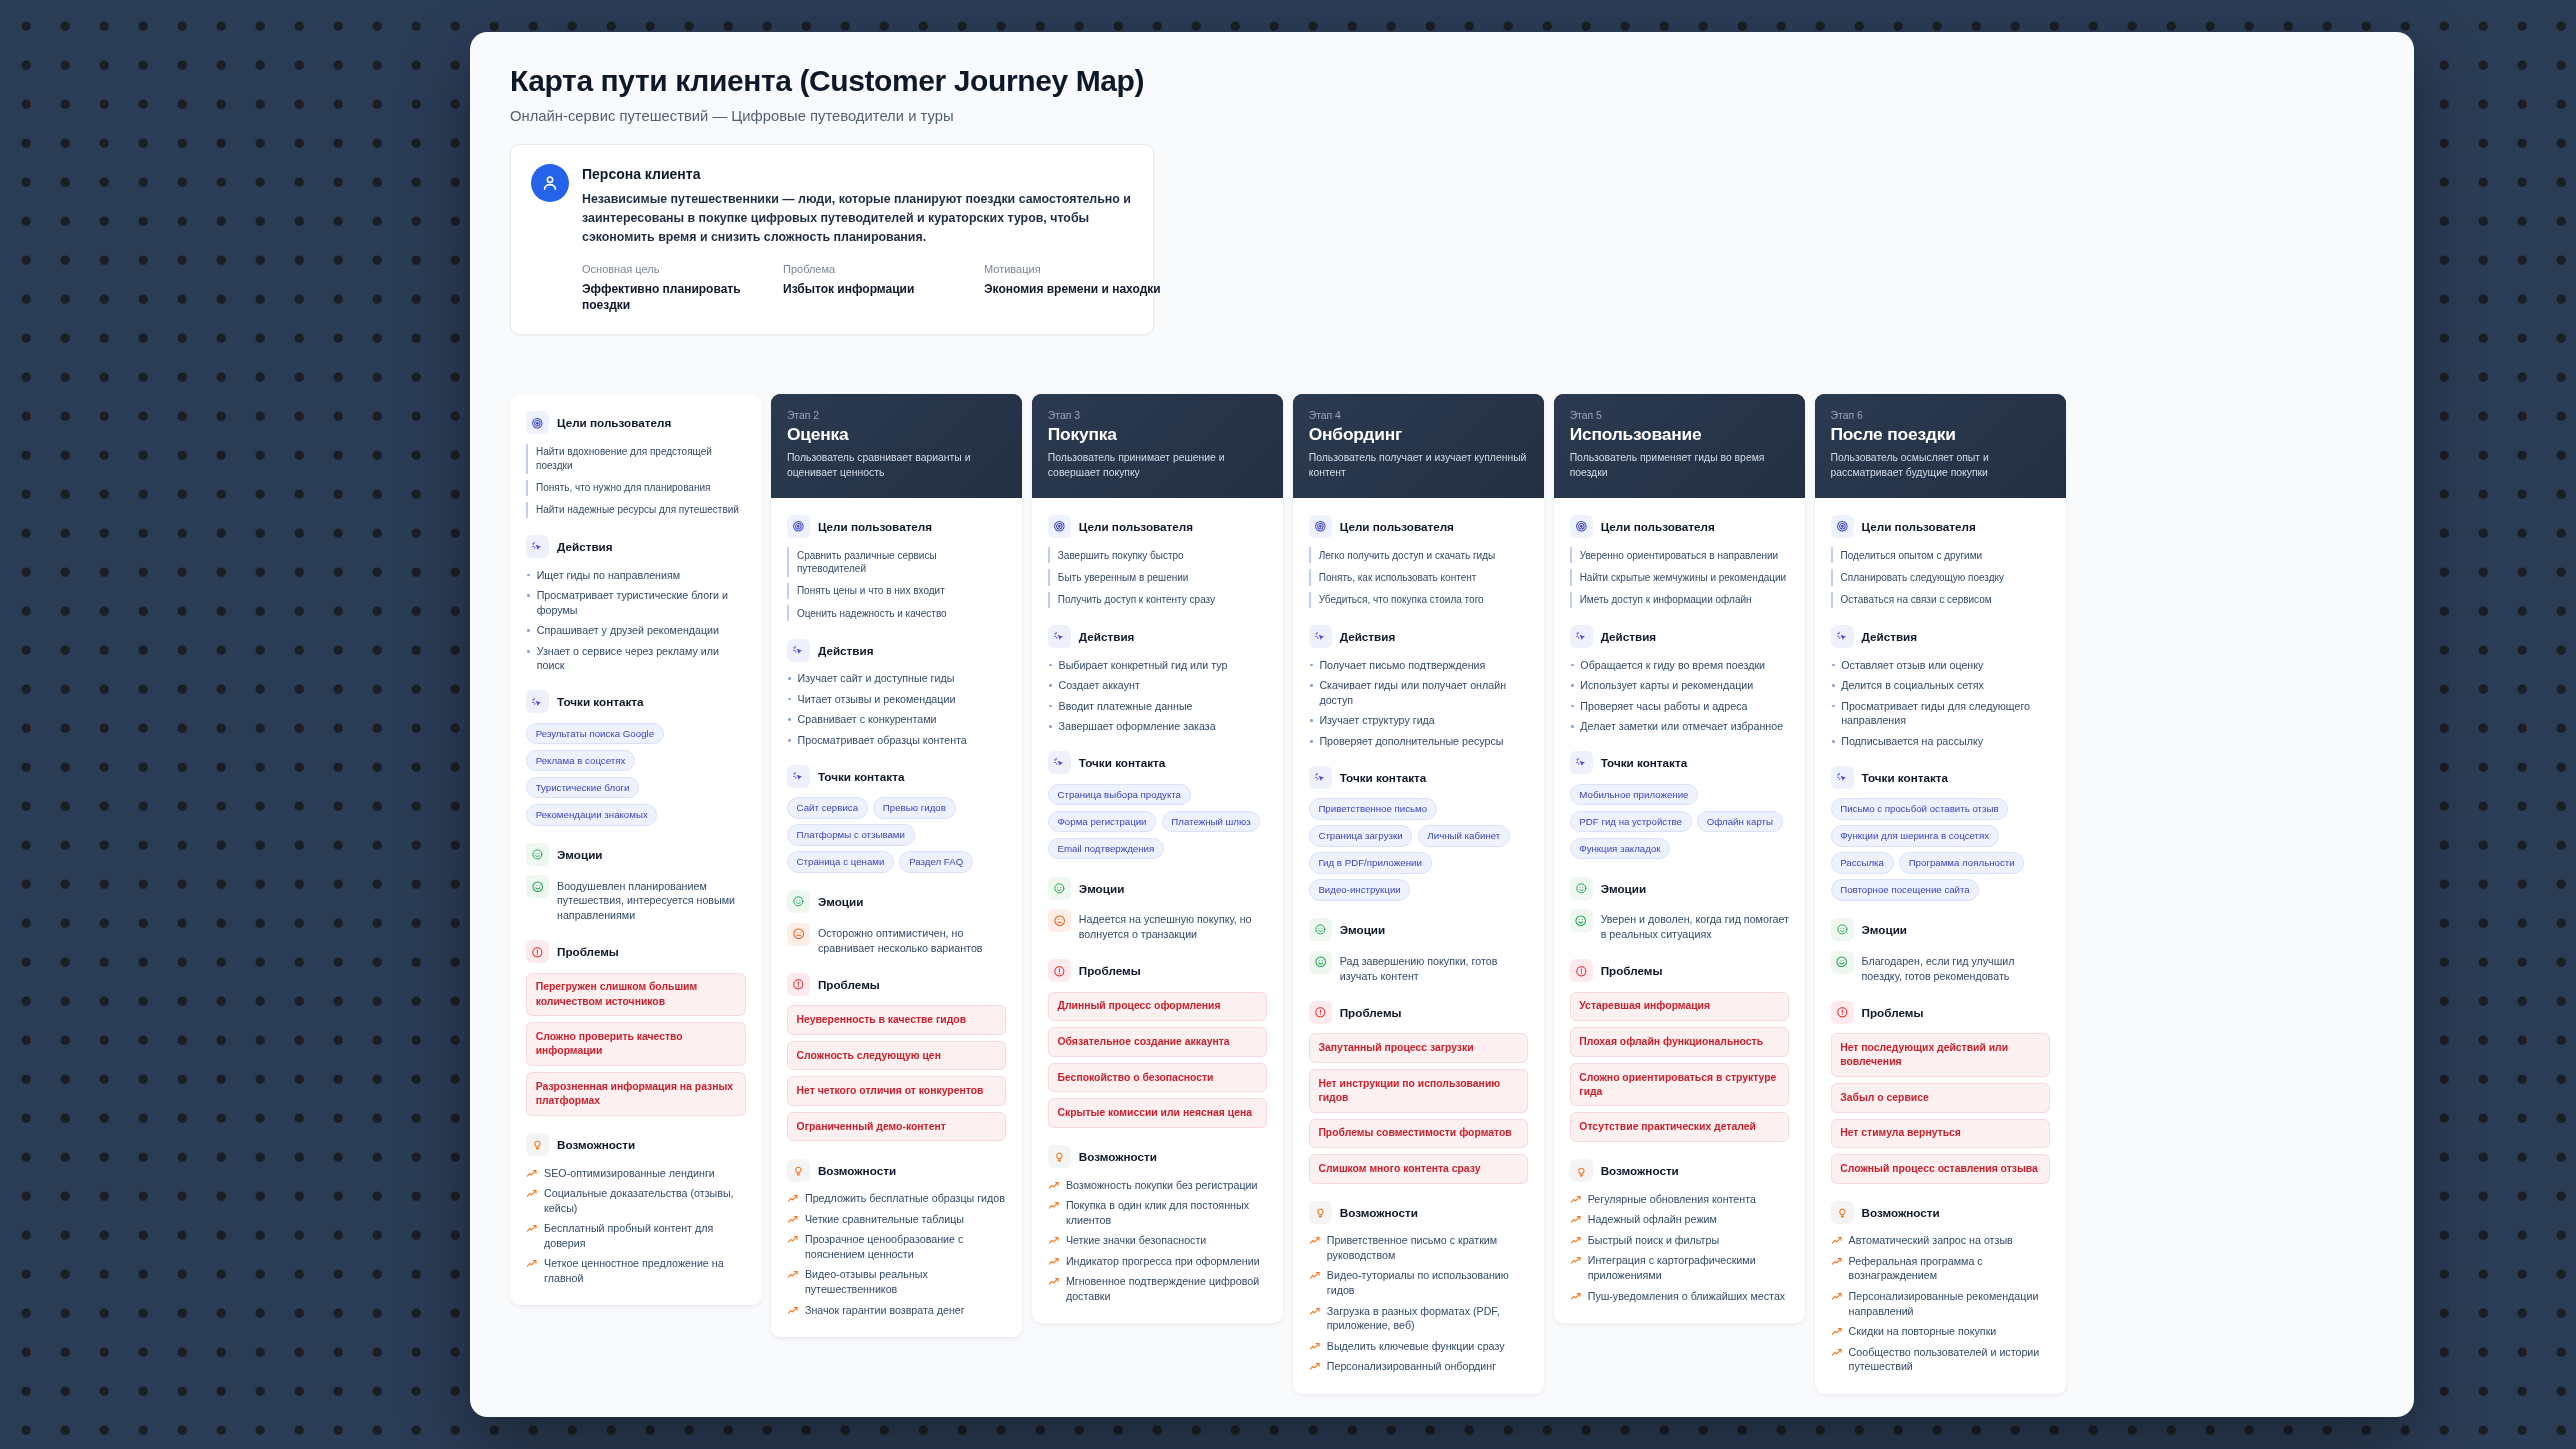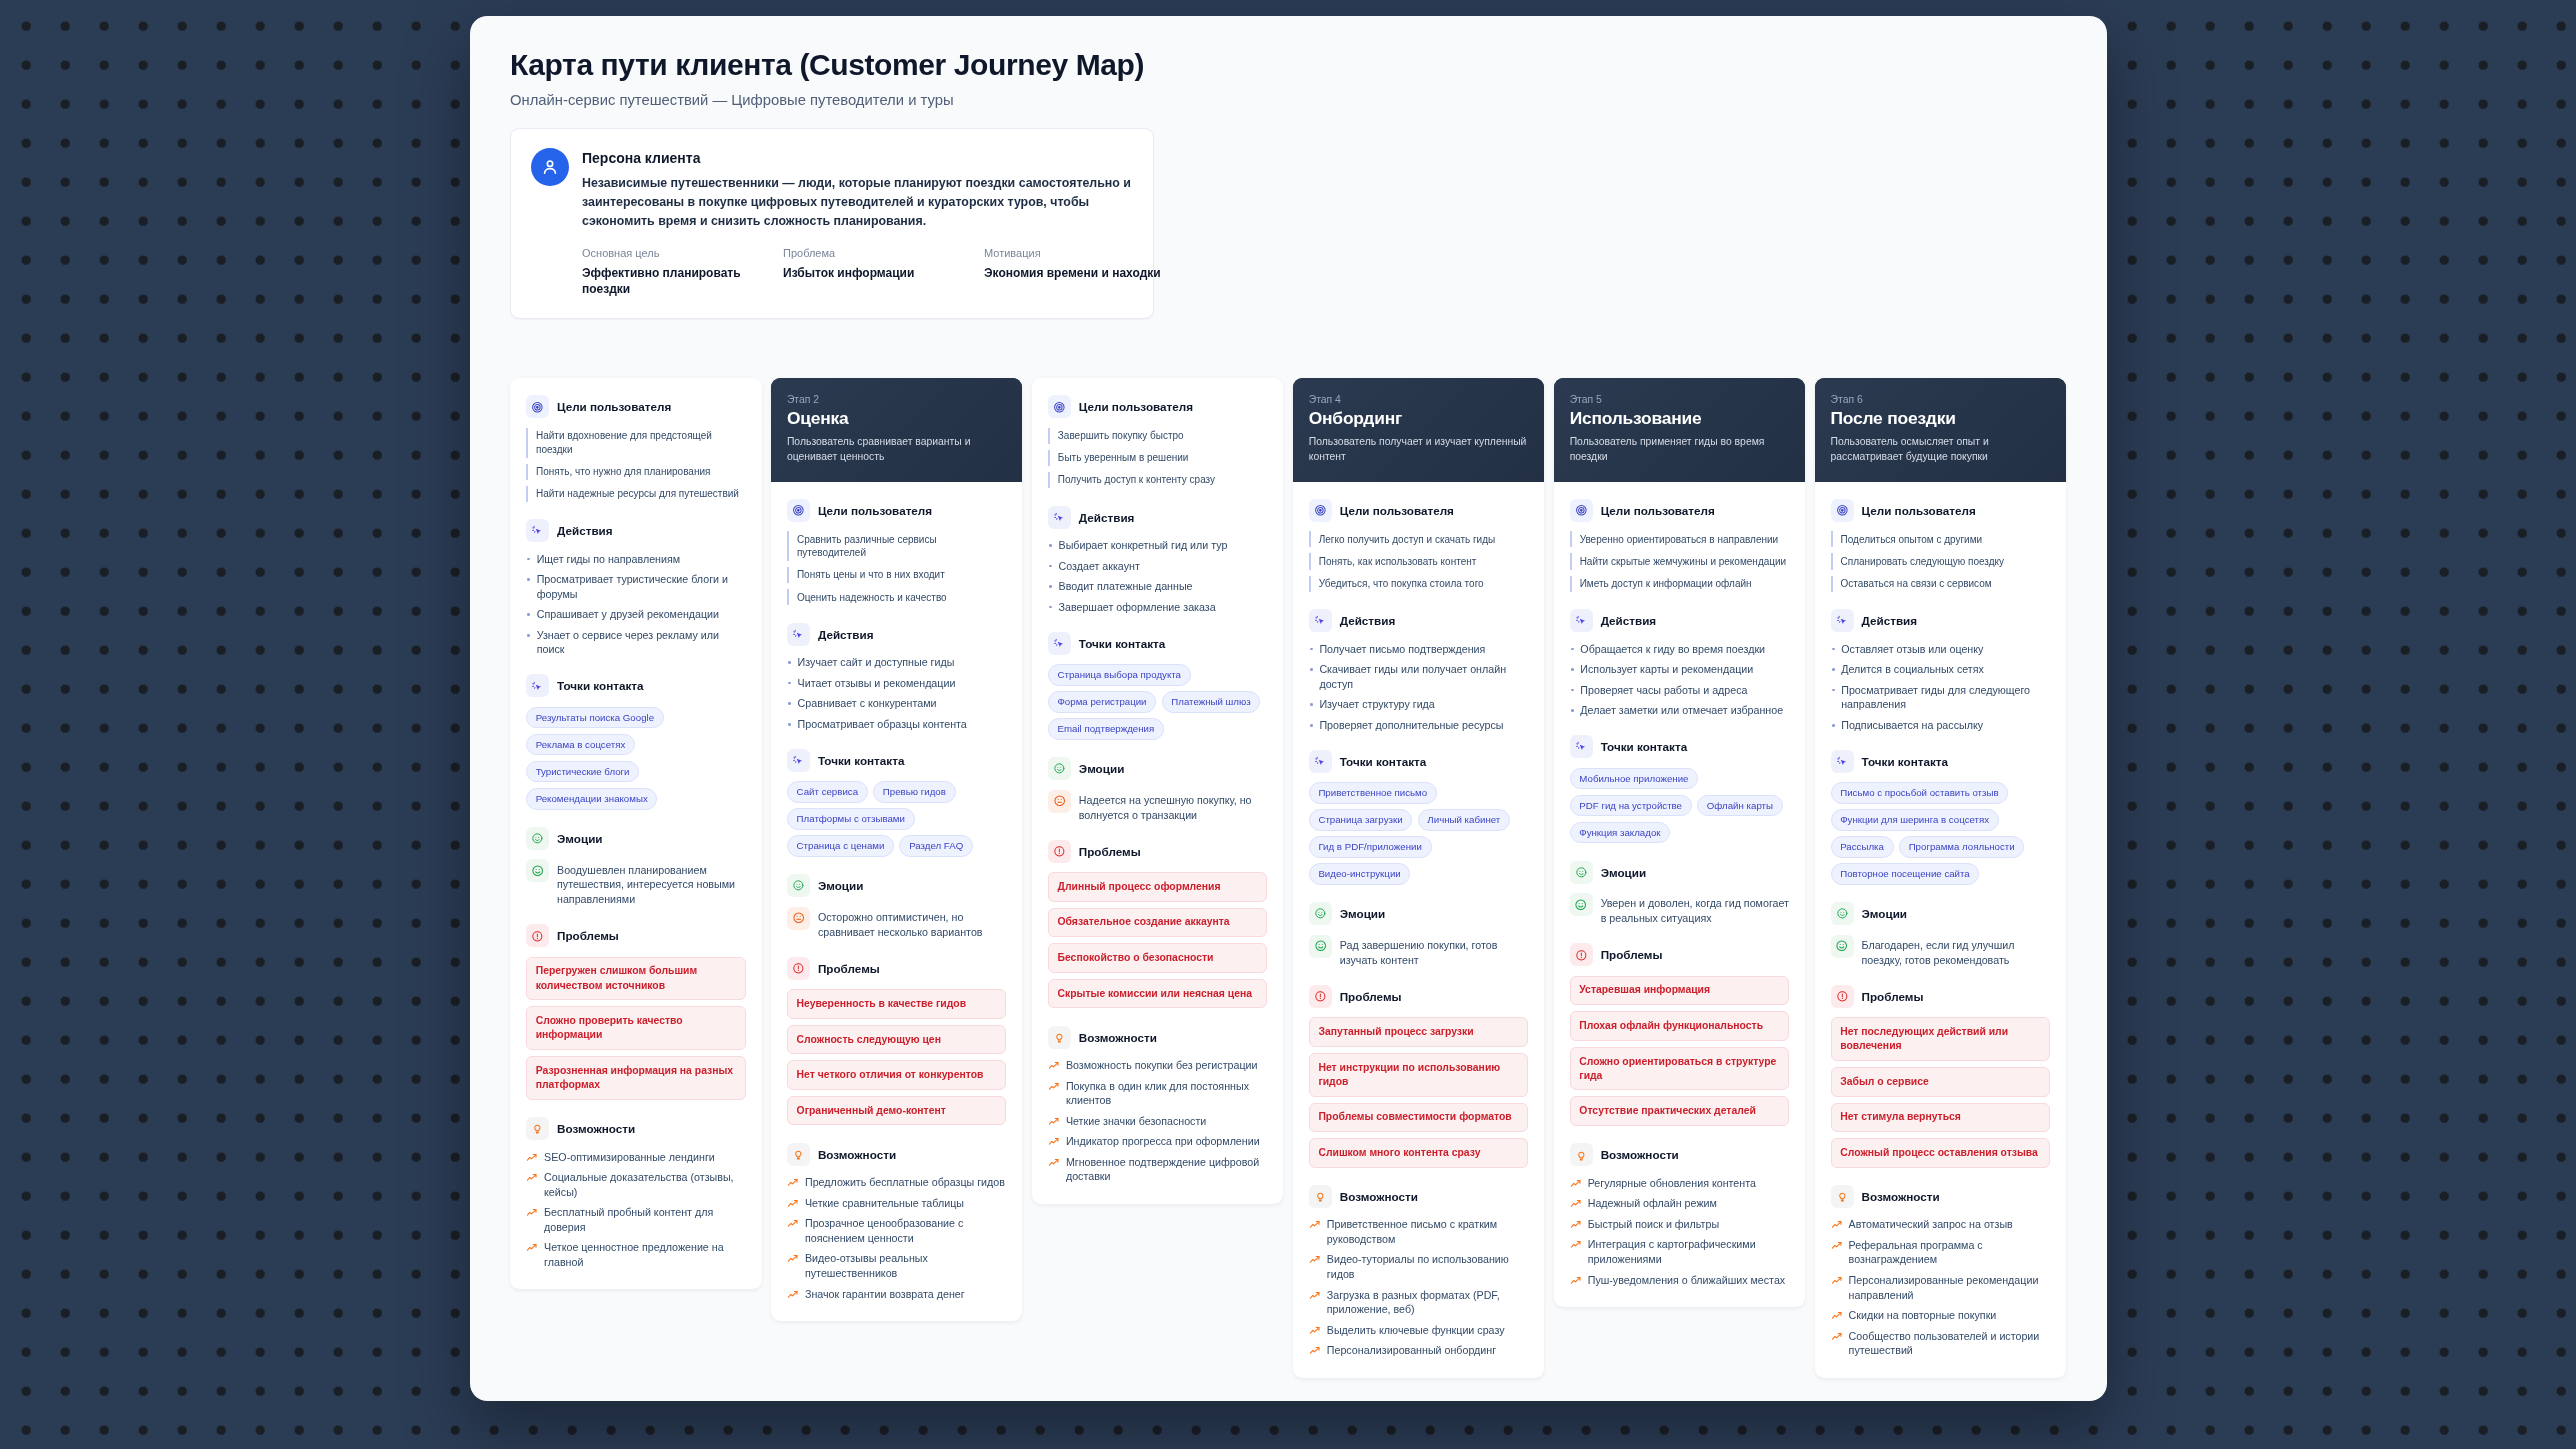--- a/index.html
+++ b/index.html
@@ -17,22 +17,22 @@
     background-image: radial-gradient(circle, #1a1f26 4.7px, rgba(0,0,0,0) 5px);
     background-size: 39px 39px;
     background-position: 6.7px 6.7px;
     -webkit-font-smoothing: antialiased;
   }
 
   
   .sheet {
     position: absolute;
     left: 470px;
-    top: 16px;
-    width: 1637px;
+    top: 32px;
+    width: 1944px;
     height: 1385px;
     background: #f8fafc;
     border-radius: 17.4px;
     box-shadow: 0 27px 67px rgba(0,0,0,0.35);
     overflow: hidden;
     padding: 32px 40px 4px 40px;
   }
 
   
   .page-title {
@@ -582,20 +582,25 @@
                   <path d="M3 17l5.2-5.6 3.4 3L21 5.4"></path>
                   <path d="M15.4 5.4H21v5.4"></path>
                 </svg>
               </span>
               <span>Значок гарантии возврата денег</span>
             </div>
           </div>
         </div>
       </div>
       <div class="stage">
+        <div class="stage-head">
+          <div class="stage-num">Этап 3</div>
+          <div class="stage-name">Покупка</div>
+          <div class="stage-desc">Пользователь принимает решение и совершает покупку</div>
+        </div>
         <div class="stage-body">
           <div class="section">
             <div class="section-head">
               <span class="sec-icon goals">
                 <svg viewBox="0 0 24 24" fill="none" stroke="#3b44c4" stroke-width="1.9">
                   <circle cx="12" cy="12" r="9"></circle>
                   <circle cx="12" cy="12" r="5.2"></circle>
                   <circle cx="12" cy="12" r="1.6" fill="#3b44c4"></circle>
                 </svg>
               </span>

